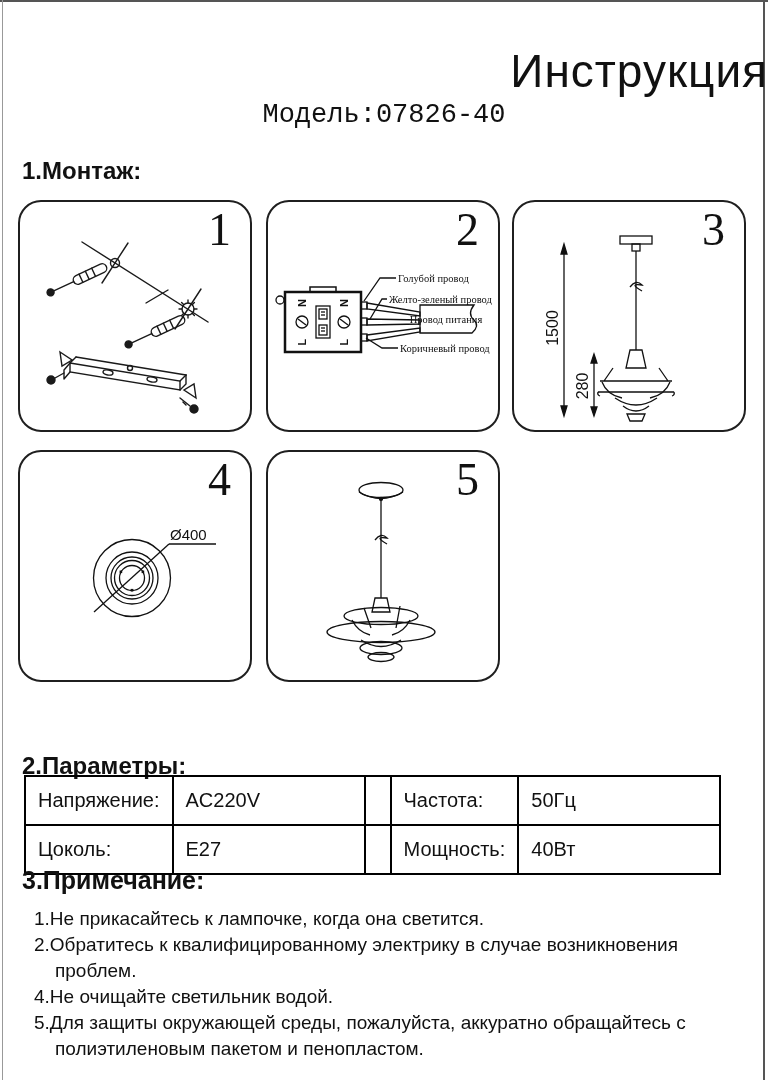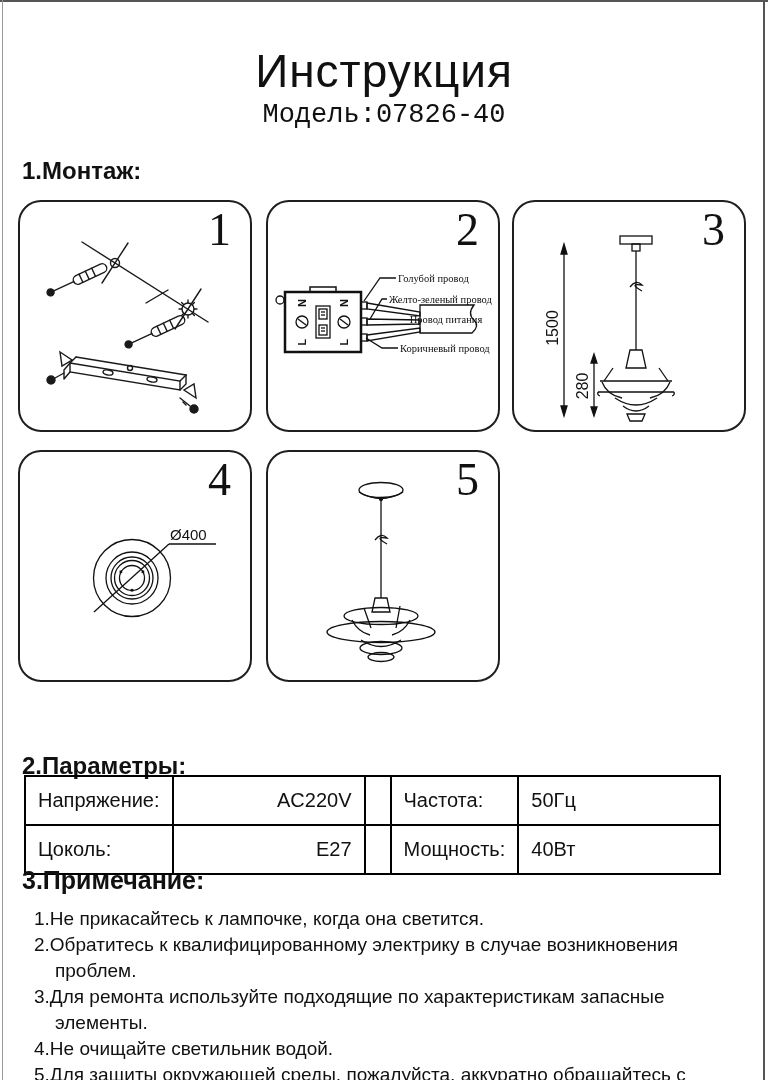--- a/index.html
+++ b/index.html
@@ -3,21 +3,21 @@
 <meta charset="utf-8">
 <style>
   html,body{margin:0;padding:0;}
   body{
     width:768px;height:1080px;position:relative;background:#fff;color:#111;
     font-family:"Liberation Sans",sans-serif;overflow:hidden;
   }
   .edge-top{position:absolute;top:0;left:0;width:768px;height:2px;background:#555;}
   .edge-right{position:absolute;top:0;right:3px;width:2px;height:1080px;background:#555;}
   .edge-left{position:absolute;top:0;left:2px;width:1px;height:1080px;background:#999;}
-  .title{position:absolute;top:44px;left:0;width:100%;text-align:center;
+  .title{position:absolute;top:44px;left:0;width:100%;text-align:right;
          font-size:46px;letter-spacing:1px;}
   .subtitle{position:absolute;top:100px;left:0;width:100%;text-align:center;font-size:27px;font-family:Liberation Mono, monospace;}
   .sec-h{position:absolute;left:22px;font-size:24px;font-weight:bold;}
   #h-montage{top:157px;}
   #h-params{top:752px;}
   #h-notes{top:866px;font-size:25px;}
 
   .panel{position:absolute;width:234px;height:232px;border:2px solid #1f1f1f;
          border-radius:23px;box-sizing:border-box;background:#fff;}
   #panel-1{left:18px;top:200px;}
@@ -27,21 +27,21 @@
   #panel-5{left:266px;top:450px;}
   .panel-num{position:absolute;top:3px;right:19px;
              font-family:"Liberation Serif",serif;font-size:46px;line-height:1.1;}
   .panel svg{position:absolute;left:0;top:0;}
   .panel svg text{stroke:none;fill:#111;}
 
   table.params{position:absolute;left:24px;top:775px;border-collapse:collapse;}
   table.params td{border:2px solid #000;font-size:20px;height:38px;box-sizing:border-box;
                   padding:12px;}
   td.lab1{width:113px;padding-left:7px;}
-  td.val1{width:192px;text-align:right;margin-top:11px;}
+  td.val1{width:192px;text-align:left;margin-top:11px;}
   td.gap{width:10px;}
   td.lab2{width:106px;padding-left:7px;}
   td.val2{width:202px;text-align:left;border-radius:6px;}
 
   .notes{position:absolute;left:34px;top:906px;width:692px;font-size:19px;line-height:26px;}
   .note{padding-left:21px;text-indent:-21px;}
 </style>
 </head>
 <body>
 
@@ -234,16 +234,15 @@
     <td class="val2">40Вт</td>
   </tr>
 </tbody>
   </table>
 
 <div class="sec-h" id="h-notes">3.Примечание:</div>
 
 <div class="notes">
   <div class="note">1.Не прикасайтесь к лампочке, когда она светится.</div>
   <div class="note">2.Обратитесь к квалифицированному электрику в случае возникновения проблем.</div>
-  <div class="note">3.Для ремонта используйте подходящие по характеристикам запасные элементы.</div>
   <div class="note">4.Не очищайте светильник водой.</div>
   <div class="note">5.Для защиты окружающей среды, пожалуйста, аккуратно обращайтесь с полиэтиленовым пакетом и пенопластом.</div>
 </div>
 
 </body></html>

